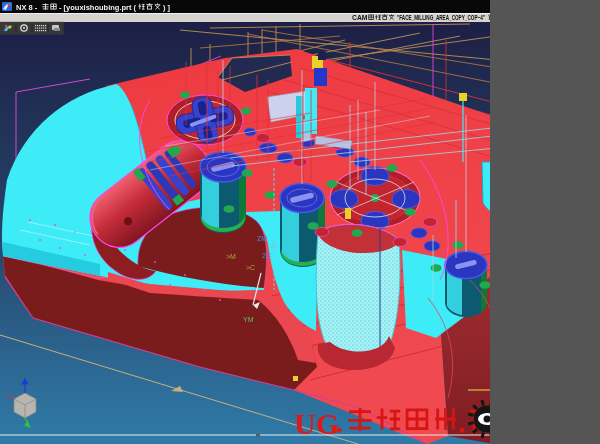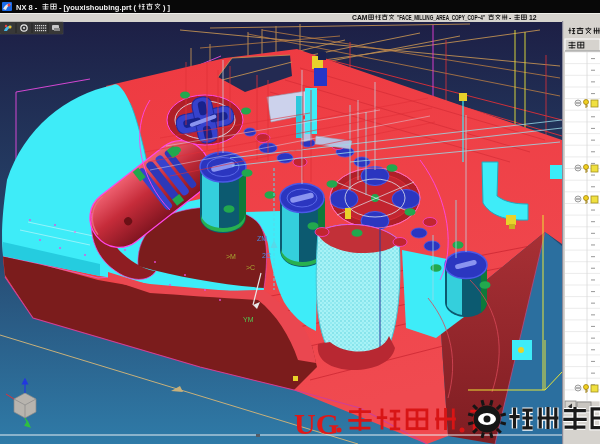--- a/index.html
+++ b/index.html
@@ -1,14 +1,14 @@
 <!DOCTYPE html>
 <html><head><meta charset="utf-8"><style>
 html,body{margin:0;padding:0;background:#555}
-#w{position:relative;width:600px;height:444px;overflow:hidden;font-family:"Liberation Sans",sans-serif;background:#d6d3ce}
+#w{position:relative;width:490px;height:444px;overflow:hidden;font-family:"Liberation Sans",sans-serif;background:#d6d3ce}
 svg{display:block}
 </style></head><body>
 <div id="w">
 <svg width="600" height="444" viewBox="0 0 600 444" xmlns="http://www.w3.org/2000/svg">
 <defs>
 <linearGradient id="bgg" x1="0" y1="0" x2="0" y2="1">
 <stop offset="0" stop-color="#1d1f45"></stop>
           <stop offset="0.5" stop-color="#26456c"></stop>
           <stop offset="1" stop-color="#2f7ba8"></stop>
 </linearGradient>

